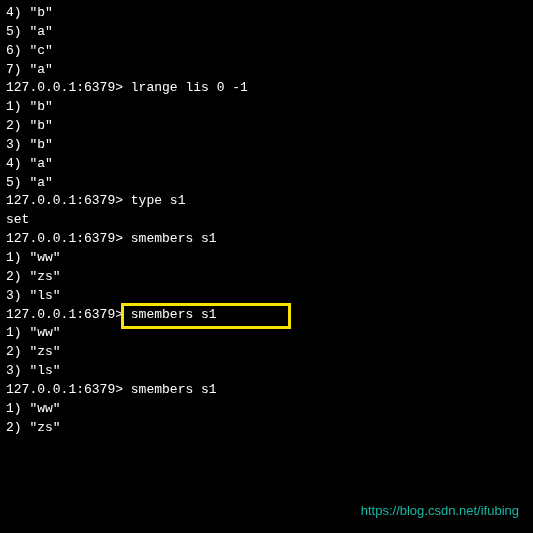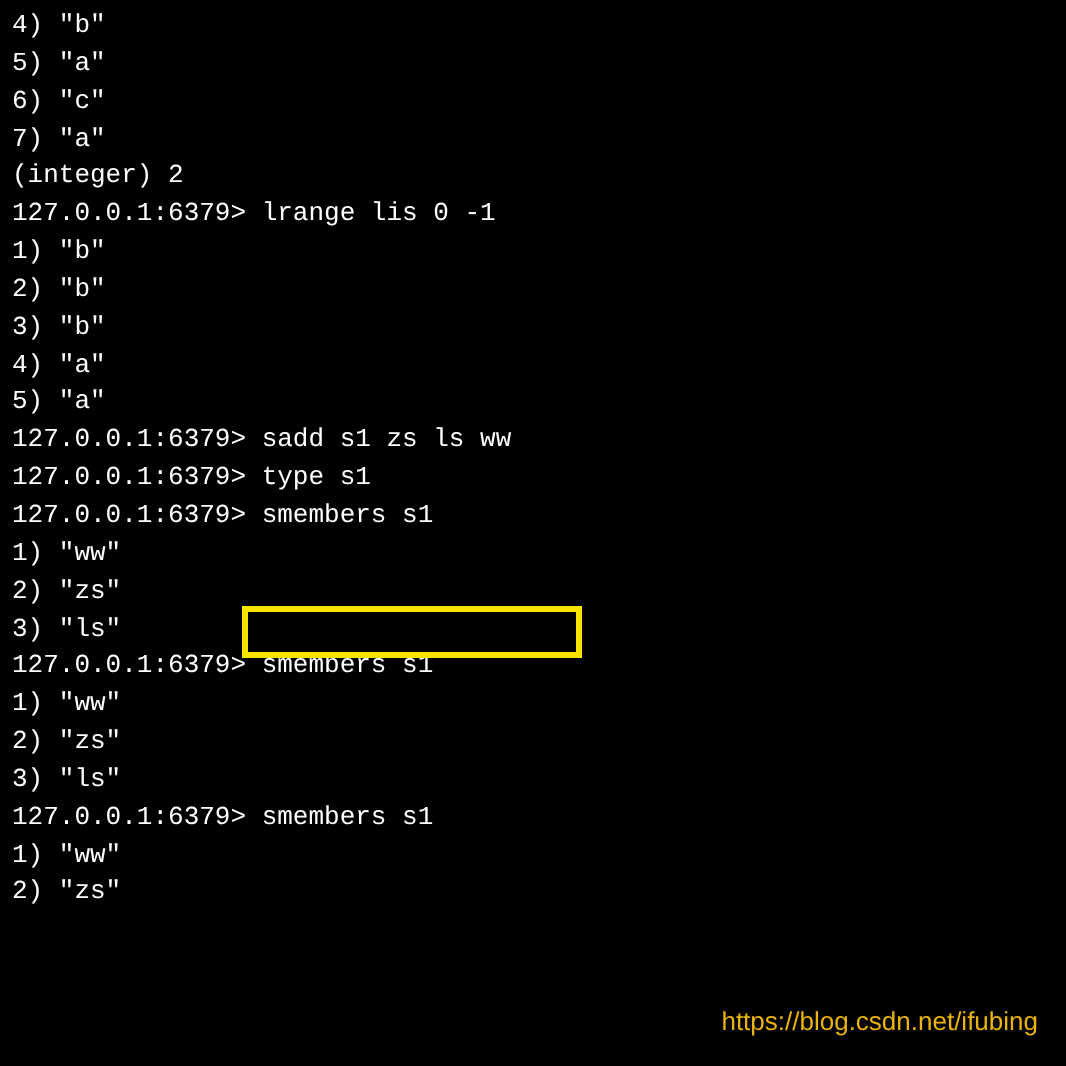--- a/index.html
+++ b/index.html
@@ -24,42 +24,41 @@
     }
     .highlight-box {
       position: absolute;
       border: 3px solid #f7e400;
       pointer-events: none;
     }
     .watermark {
       position: absolute;
       right: 14px;
       bottom: 12px;
-      color: #eab308;
+      color: #14b8a6;
       font-family: Arial, sans-serif;
       font-size: 13px;
     }
   </style>
 </head>
 <body>
 
 <div id="terminal">
     <div class="line">4) "b"</div>
     <div class="line">5) "a"</div>
     <div class="line">6) "c"</div>
     <div class="line">7) "a"</div>
-    <div class="line">(integer) 2</div>
     <div class="line">127.0.0.1:6379&gt; lrange lis 0 -1</div>
     <div class="line">1) "b"</div>
     <div class="line">2) "b"</div>
     <div class="line">3) "b"</div>
     <div class="line">4) "a"</div>
     <div class="line">5) "a"</div>
-    <div class="line">127.0.0.1:6379&gt; sadd s1 zs ls ww</div>
     <div class="line">127.0.0.1:6379&gt; type s1</div>
+    <div class="line">set</div>
     <div class="line">127.0.0.1:6379&gt; smembers s1</div>
     <div class="line">1) "ww"</div>
     <div class="line">2) "zs"</div>
     <div class="line">3) "ls"</div>
     <div class="line">127.0.0.1:6379&gt; smembers s1</div>
     <div class="line">1) "ww"</div>
     <div class="line">2) "zs"</div>
     <div class="line">3) "ls"</div>
     <div class="line">127.0.0.1:6379&gt; smembers s1</div>
     <div class="line">1) "ww"</div>

